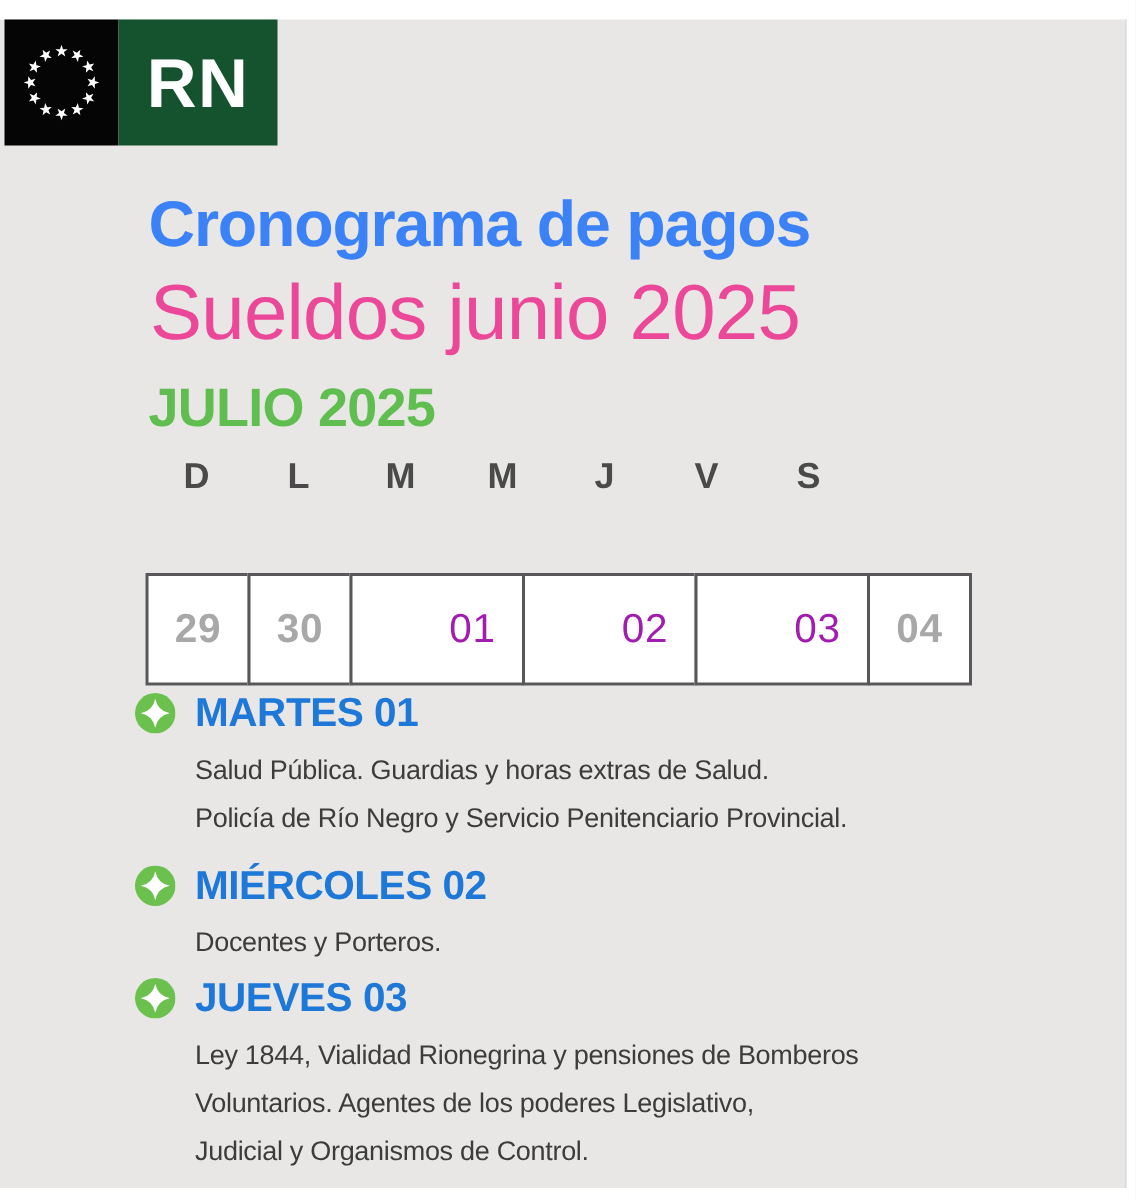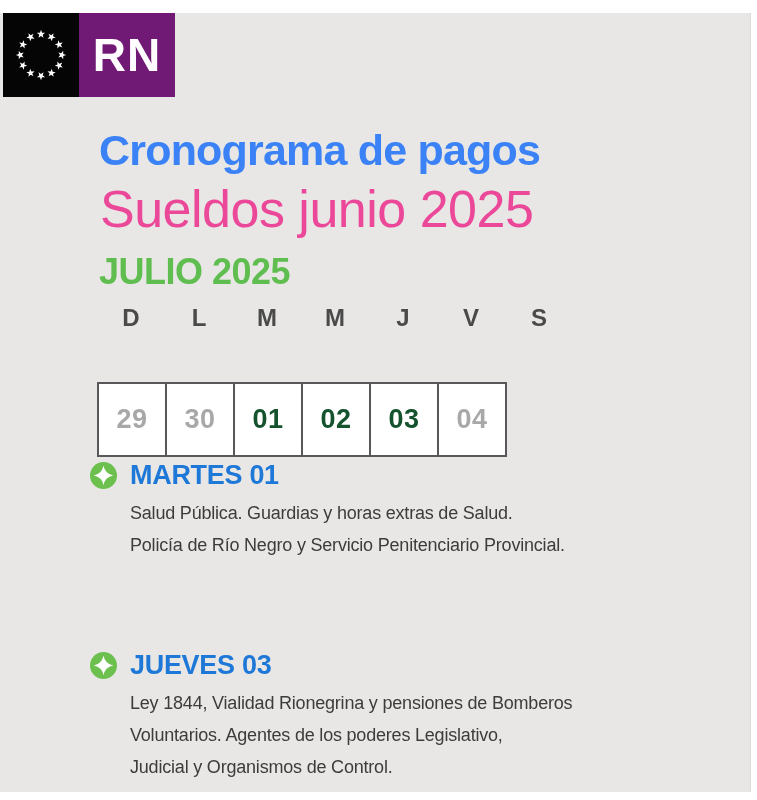--- a/index.html
+++ b/index.html
@@ -12,21 +12,21 @@
     position:absolute;left:0;top:13px;width:750px;height:779px;
     background:#e8e7e5;border-right:1px solid #dcdbd9;
   }
   
   .logo{position:absolute;left:3px;top:13px;display:flex;}
   .logo-black{
     width:76px;height:84px;background:#050505;
     display:flex;align-items:center;justify-content:center;
   }
   .logo-green{
-    width:96px;height:84px;background:#701a75;color:#ffffff;
+    width:106px;height:84px;background:#14532d;color:#ffffff;
     font-weight:700;font-size:46px;letter-spacing:1px;
     display:flex;align-items:center;justify-content:center;
   }
   
   .title{
     position:absolute;left:99px;top:126px;font-size:43px;font-weight:700;
     color:#3b82f6;letter-spacing:-0.8px;white-space:nowrap;
   }
   .subtitle{
     position:absolute;left:100px;top:179px;font-size:52px;font-weight:400;
@@ -43,21 +43,21 @@
   }
   .cells{position:absolute;left:97px;top:342px;display:flex;}
   .cell{
     width:66px;height:71px;background:#ffffff;border:2px solid #58585a;
     margin-left:-2px;display:flex;align-items:center;justify-content:center;
     font-size:27px;letter-spacing:0.5px;margin-top:40px;
   }
   .cell:first-child{margin-left:0;}
   .cell.last{border-top-right-radius:32px;}
   .cell.muted{color:#a8a8a8;font-weight:600;}
-  .cell.highlighted{color:#14532d;font-weight:700;}
+  .cell.highlighted{color:#a21caf;font-weight:400;padding-left:47px;}
   
   .section{position:absolute;left:90px;display:flex;align-items:flex-start;}
   .sec-icon{width:27px;height:27px;flex:0 0 27px;margin-top:1px;}
   .sec-body{margin-left:13px;}
   .sec-heading{
     font-size:27px;font-weight:800;color:#1e78d8;letter-spacing:-0.3px;
     line-height:29px;white-space:nowrap;
   }
   .sec-lines{
     margin-top:7px;font-size:18px;font-weight:400;color:#3c3c3c;
@@ -127,20 +127,32 @@
     </svg>
     <div class="sec-body">
       <div class="sec-heading">MARTES 01</div>
       <div class="sec-lines">
         <div class="sec-line">Salud Pública. Guardias y horas extras de Salud.</div>
         <div class="sec-line">Policía de Río Negro y Servicio Penitenciario Provincial.</div>
       </div>
     </div>
   </div>
 
+  <div class="section section-2">
+    <svg class="sec-icon" viewBox="0 0 24 24" aria-hidden="true">
+      <circle cx="12" cy="12" r="12" fill="#6cc04e"></circle>
+      <path d="M12 3.4 Q13.4 10.6 20.6 12 Q13.4 13.4 12 20.6 Q10.6 13.4 3.4 12 Q10.6 10.6 12 3.4 Z" fill="#ffffff"></path>
+    </svg>
+    <div class="sec-body">
+      <div class="sec-heading">MIÉRCOLES 02</div>
+      <div class="sec-lines">
+        <div class="sec-line">Docentes y Porteros.</div>
+      </div>
+    </div>
+  </div>
 
   <div class="section section-3">
     <svg class="sec-icon" viewBox="0 0 24 24" aria-hidden="true">
       <circle cx="12" cy="12" r="12" fill="#6cc04e"></circle>
       <path d="M12 3.4 Q13.4 10.6 20.6 12 Q13.4 13.4 12 20.6 Q10.6 13.4 3.4 12 Q10.6 10.6 12 3.4 Z" fill="#ffffff"></path>
     </svg>
     <div class="sec-body">
       <div class="sec-heading">JUEVES 03</div>
       <div class="sec-lines">
         <div class="sec-line">Ley 1844, Vialidad Rionegrina y pensiones de Bomberos</div>

